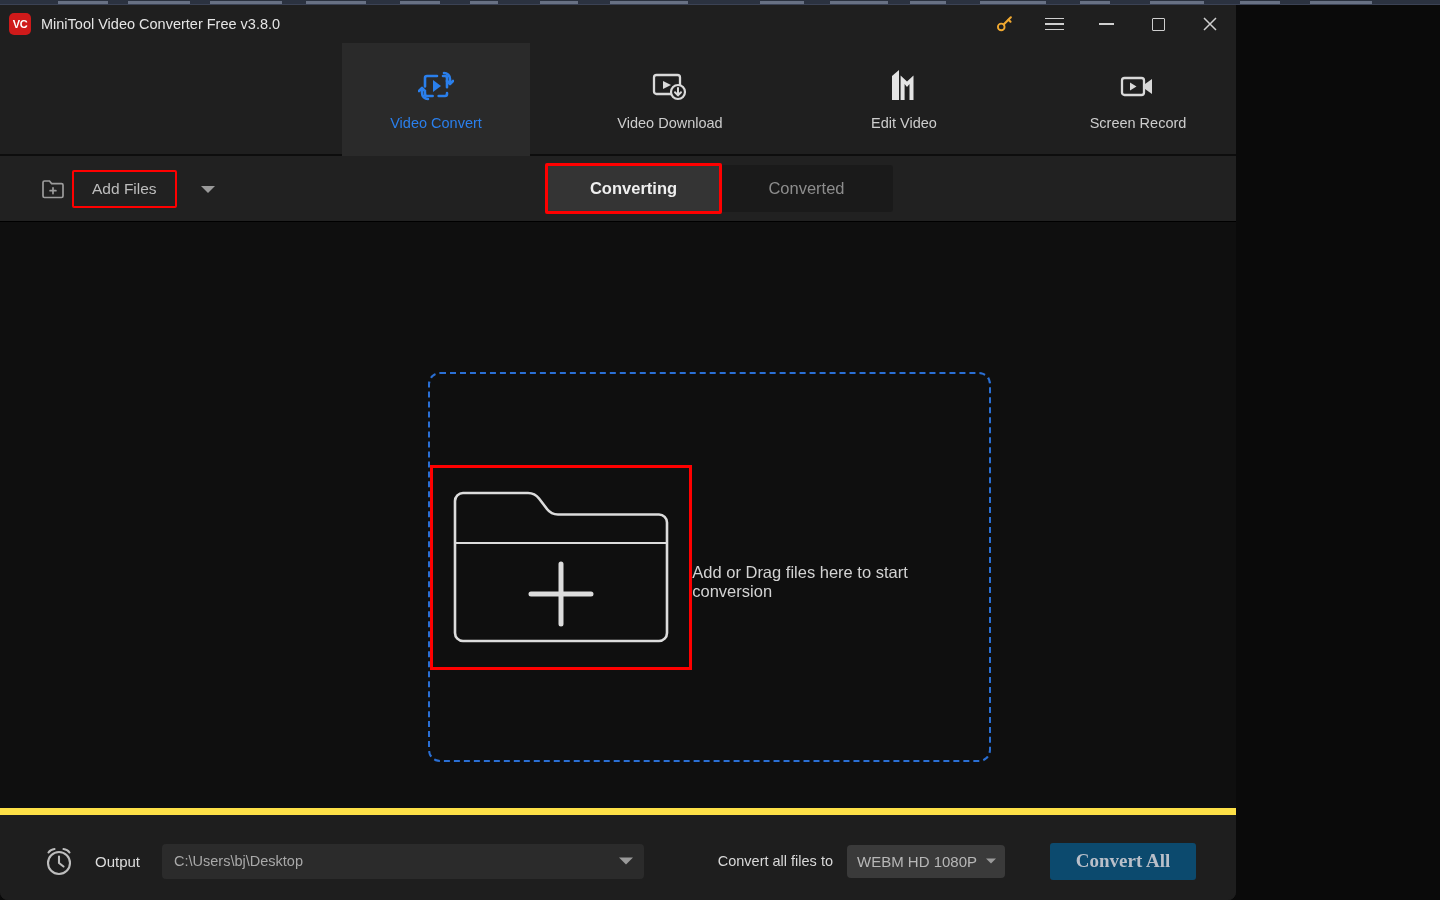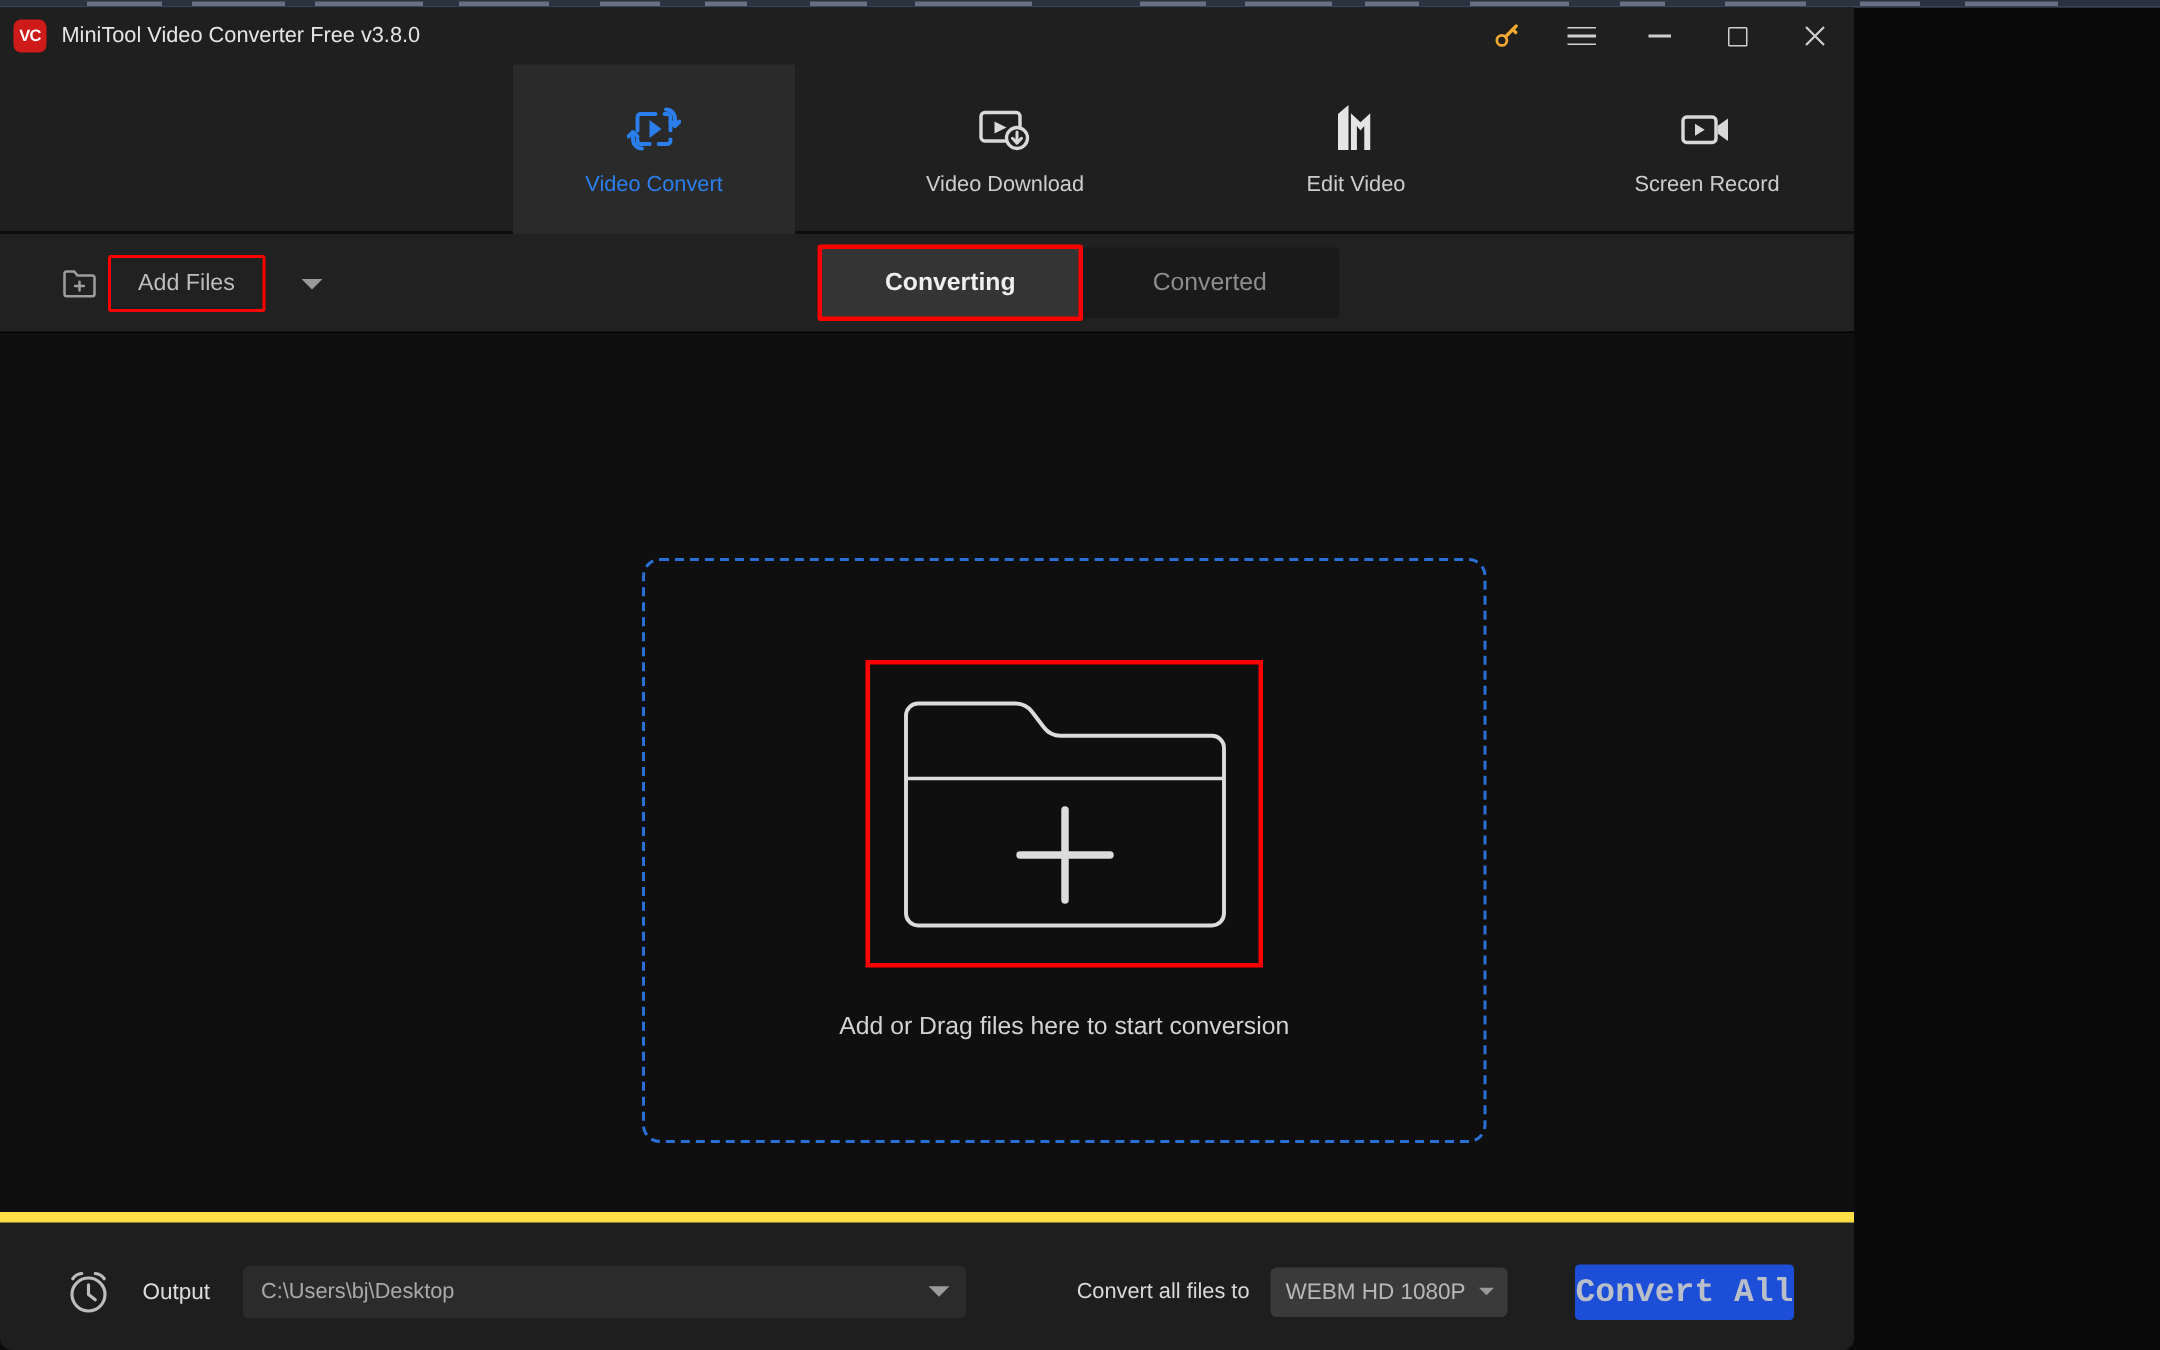--- a/index.html
+++ b/index.html
@@ -221,21 +221,20 @@
     background: #0f0f0f;
   }
   #drop-zone {
     position: absolute;
     left: 428px; top: 150px;
     width: 563px;
     height: 390px;
     border: 2px dashed #2a6fd4;
     border-radius: 12px;
     display: flex;
-    flex-direction: column;
     align-items: center;
     justify-content: center;
     gap: 0;
   }
   #folder-add-icon-box {
     position: relative;
     width: 265px;
     height: 205px;
     border: 3px solid #ff0000;
     display: flex;
@@ -322,30 +321,30 @@
   #format-arrow {
     position: absolute;
     right: 9px;
     top: 50%;
     transform: translateY(-50%);
   }
   #convert-all-button {
     margin-left: 45px;
     width: 146px;
     height: 37px;
-    background: #1d4ed8;
+    background: #0c4a6e;
     border-radius: 3px;
     display: flex;
     align-items: center;
     justify-content: center;
     color: #b9bfc9;
-    font-size: 22px;
+    font-size: 19px;
     font-weight: bold;
     border: none;
-    font-family: Liberation Mono, monospace;
+    font-family: Liberation Serif, serif;
   }
 
   .tri-down {
     width: 0; height: 0;
     border-left: 7px solid transparent;
     border-right: 7px solid transparent;
     border-top: 7px solid #9a9a9a;
   }
   .tri-down.sm {
     border-left-width: 5.5px;

